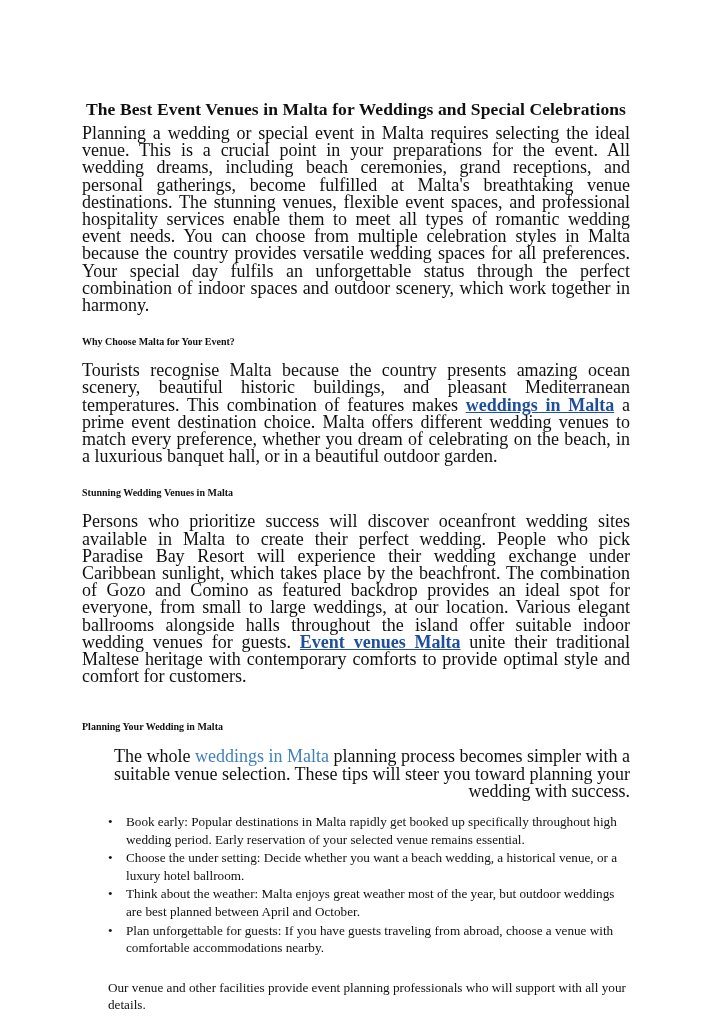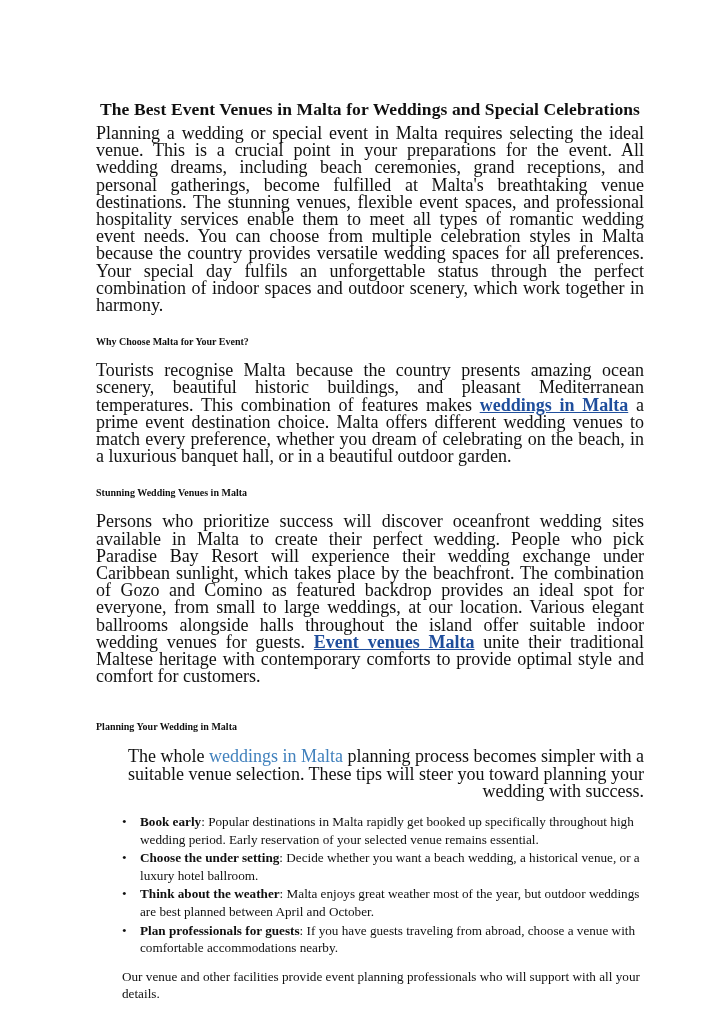--- a/index.html
+++ b/index.html
@@ -18,21 +18,21 @@
     position: relative;
     width: 720px;
     height: 1018px;
     background: #ffffff;
     box-sizing: border-box;
     padding: 0;
     overflow: hidden;
   }
   .content {
     position: absolute;
-    left: 96px;
+    left: 82px;
     top: 98px;
     width: 548px;
   }
 
   .doc-title {
     font-size: 17.5px;
     font-weight: bold;
     line-height: 23px;
     text-align: center;
     margin: 0 0 4px 0;
@@ -88,28 +88,28 @@
     text-align: left;
   }
   ul.tips > li .bullet-glyph {
     position: absolute;
     left: 26px;
     top: 0;
     font-size: 13.2px;
     line-height: 17.6px;
   }
   ul.tips > li b {
-    font-weight: bold;
+    font-weight: normal;
   }
 
   .closing-par {
     font-size: 13.2px;
     line-height: 17.6px;
     text-align: left;
-    margin: 11px 0 0 0;
+    margin: 22px 0 0 0;
     padding-left: 26px;
   }
 </style>
 </head>
 <body>
 
 <div class="page">
   <div class="content">
 
     <h1 class="doc-title">The Best Event Venues in Malta for Weddings and Special Celebrations</h1>
@@ -136,20 +136,20 @@
       <li>
         <span class="bullet-glyph">•</span>
         <b>Choose the under setting</b><span>: </span><span>Decide whether you want a beach wedding, a historical venue, or a luxury hotel ballroom.</span>
       </li>
       <li>
         <span class="bullet-glyph">•</span>
         <b>Think about the weather</b><span>: </span><span>Malta enjoys great weather most of the year, but outdoor weddings are best planned between April and October.</span>
       </li>
       <li>
         <span class="bullet-glyph">•</span>
-        <b>Plan professionals for guests</b><span>: </span><span>If you have guests traveling from abroad, choose a venue with comfortable accommodations nearby.</span>
+        <b>Plan unforgettable for guests</b><span>: </span><span>If you have guests traveling from abroad, choose a venue with comfortable accommodations nearby.</span>
       </li>
     </ul>
 
     <p class="closing-par">Our venue and other facilities provide event planning professionals who will support with all your details.</p>
 
   </div>
 </div>
 
 </body></html>

